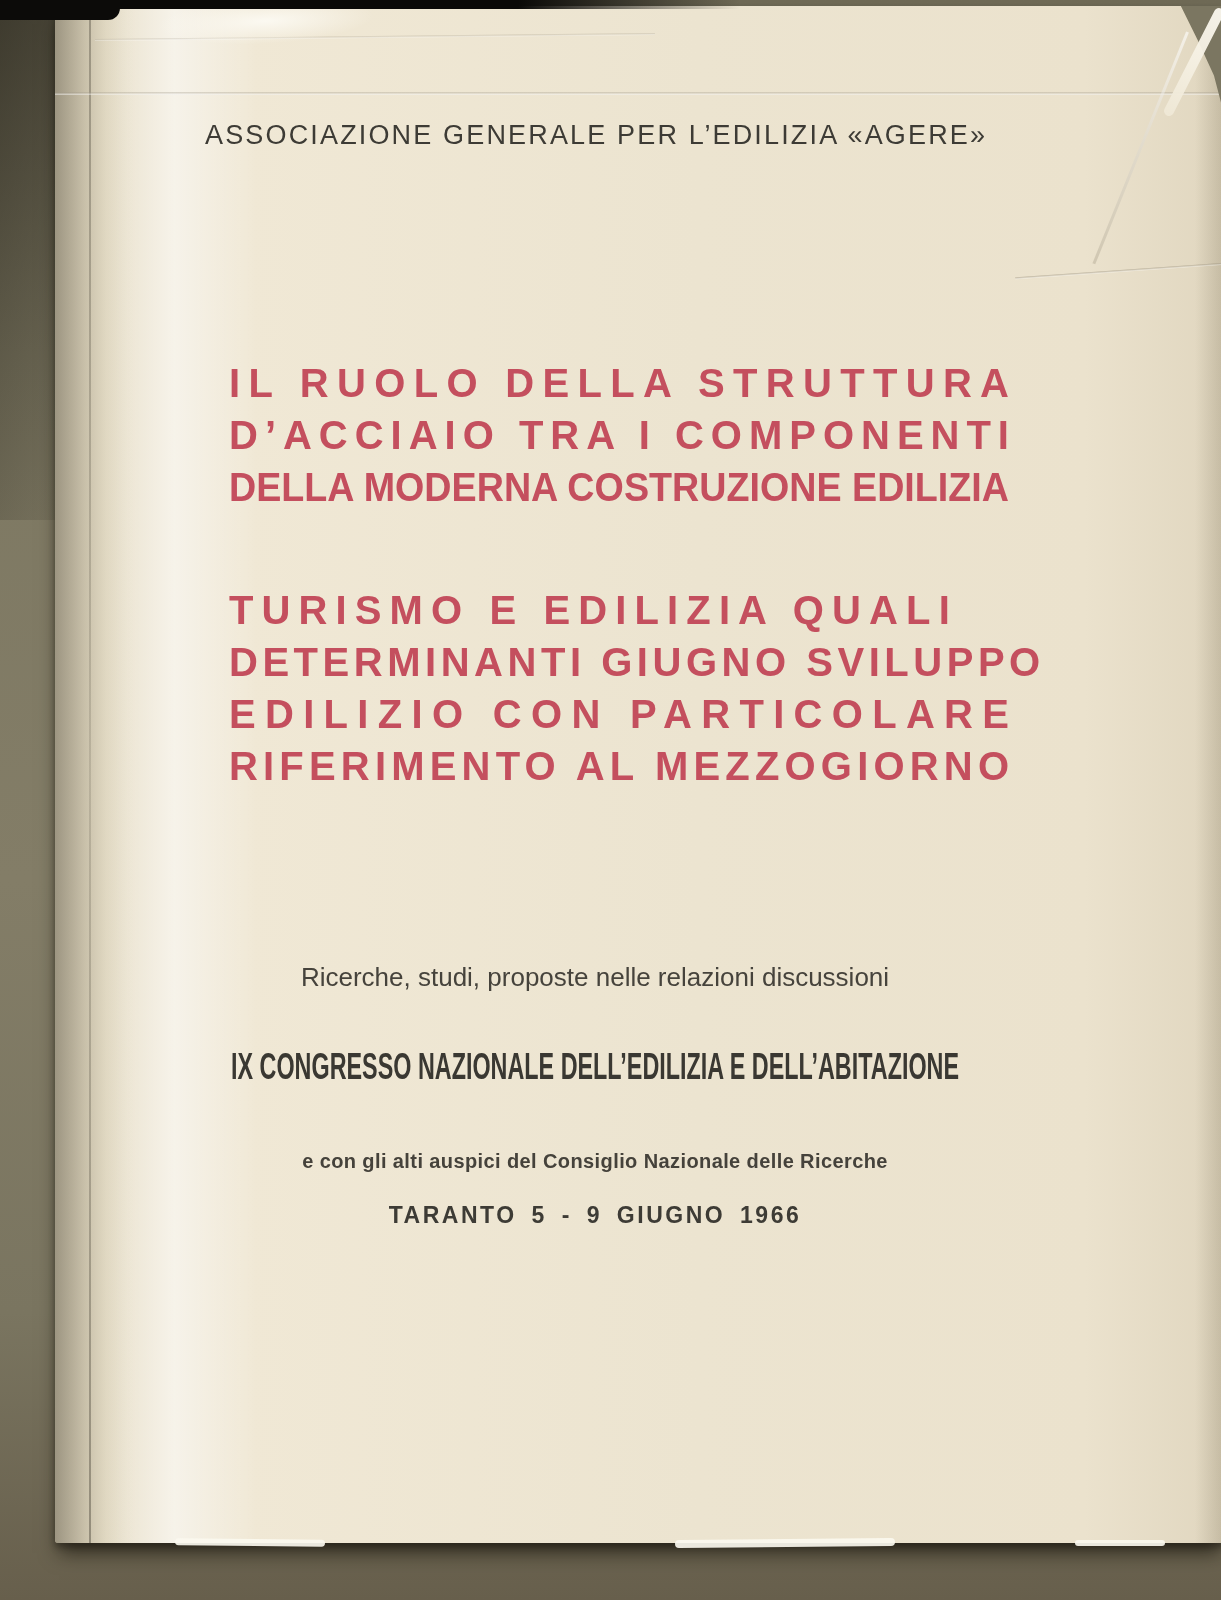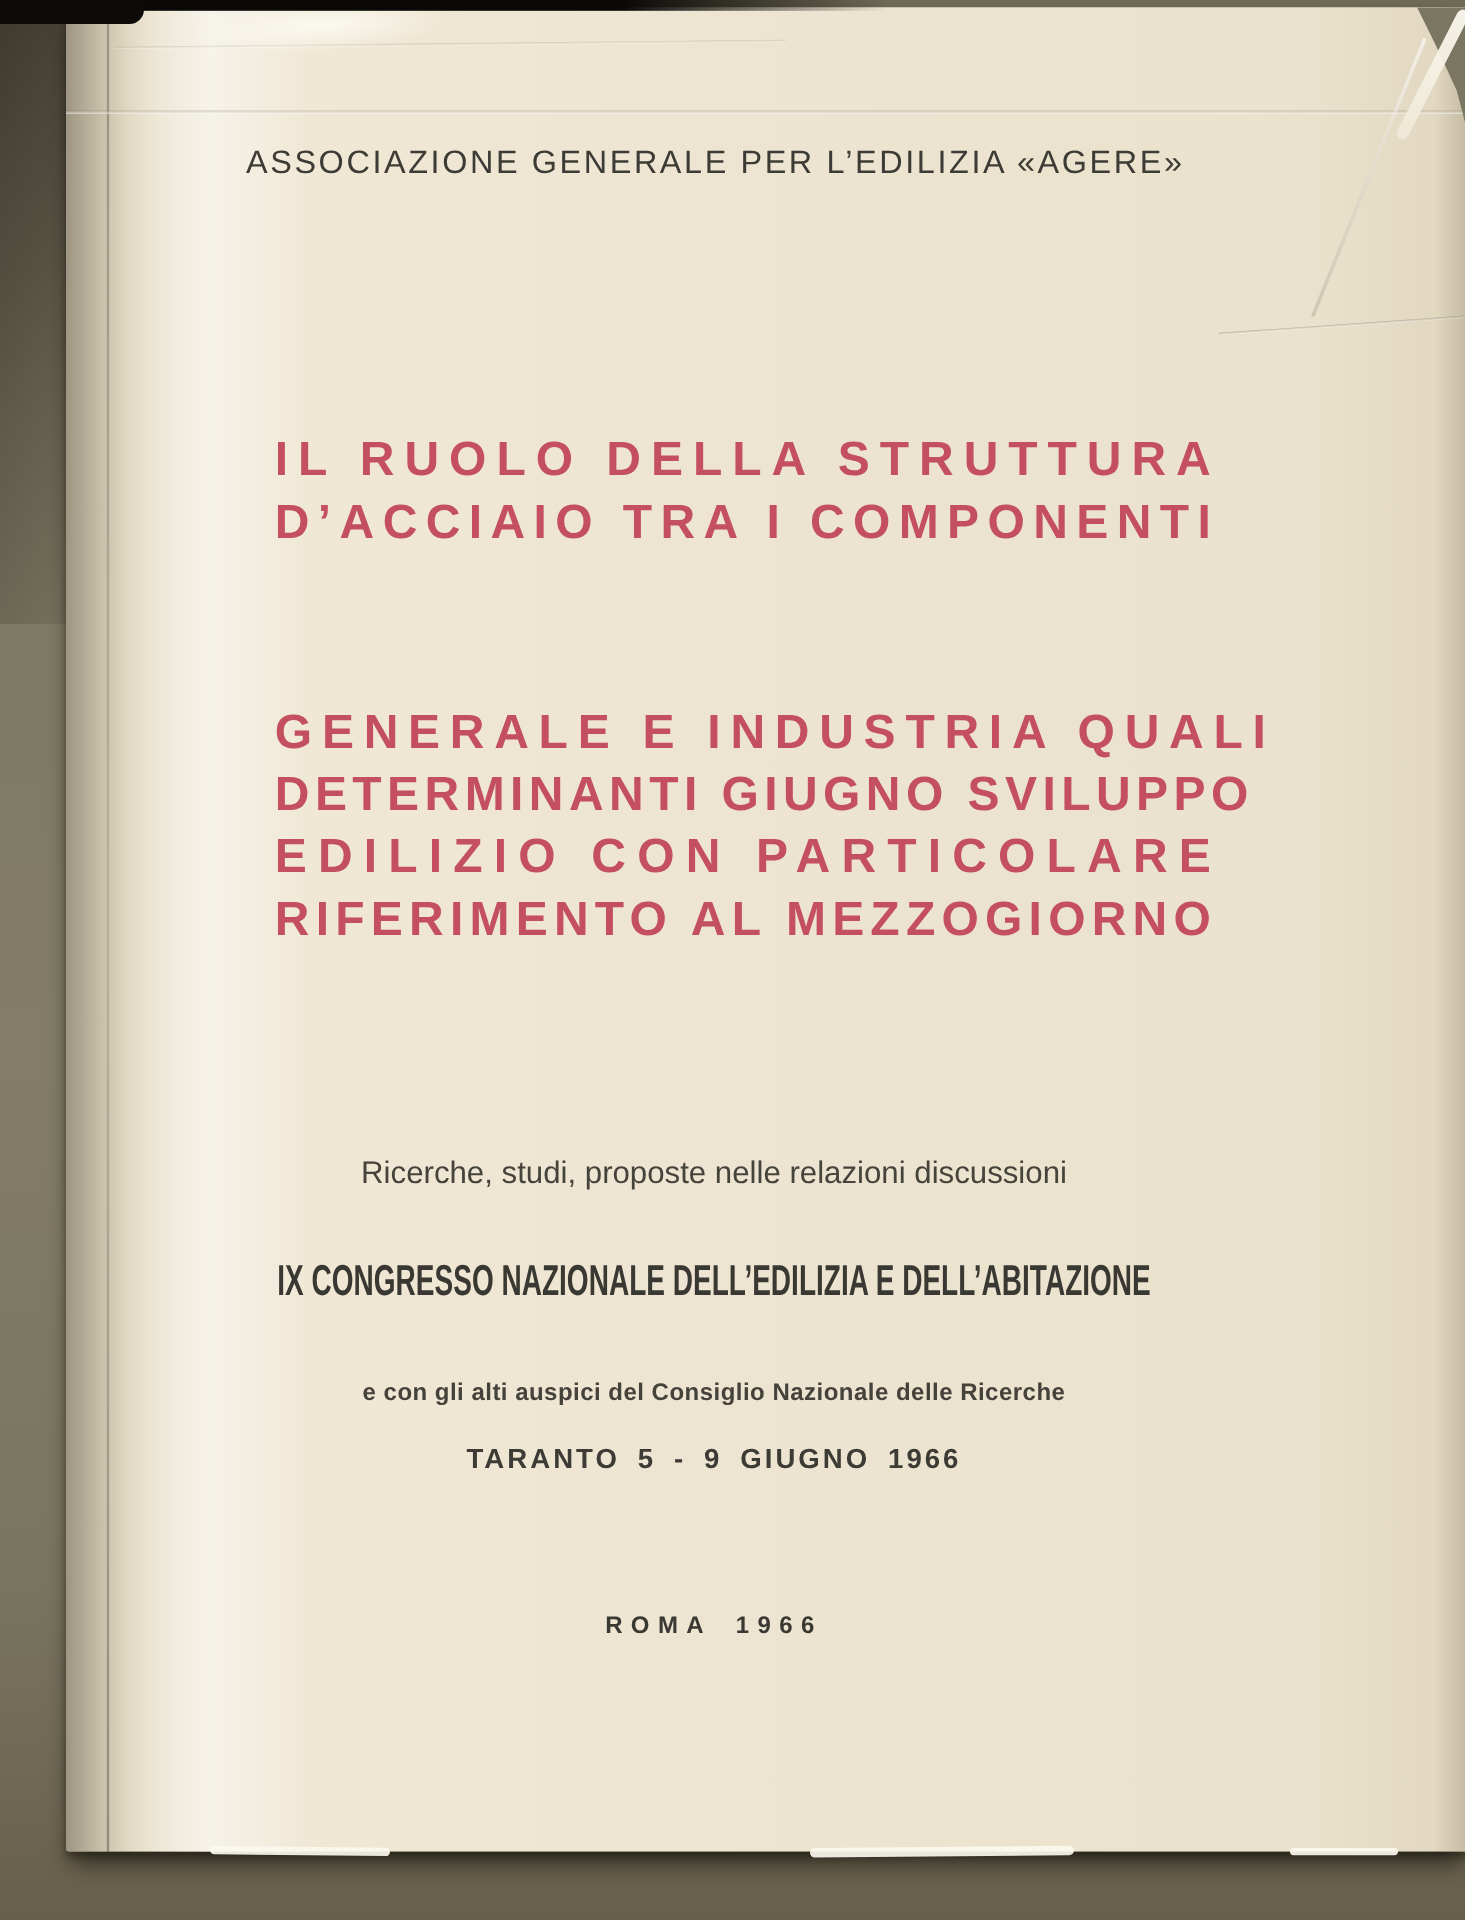--- a/index.html
+++ b/index.html
@@ -93,42 +93,43 @@
 
       <div class="line fit assoc">
         <span style="letter-spacing: 2.15734px;">ASSOCIAZIONE GENERALE PER L’EDILIZIA «AGERE»</span>
       </div>
 
       <div class="red-block red1">
         <div class="line fit red-line">
           <span style="letter-spacing: 8.31046px;">IL RUOLO DELLA STRUTTURA</span></div>
         <div class="line fit red-line">
           <span style="letter-spacing: 6.9925px;">D’ACCIAIO TRA I COMPONENTI</span></div>
+        <div class="line fit red-line">
+          <span style="transform-origin: left center; transform: scaleX(0.941887);">DELLA MODERNA COSTRUZIONE EDILIZIA</span></div>
       </div>
 
       <div class="red-block red2">
         <div class="line fit red-line">
-          <span style="letter-spacing: 8.11719px;">GENERALE E INDUSTRIA QUALI</span></div>
+          <span style="letter-spacing: 8.11719px;">TURISMO E EDILIZIA QUALI</span></div>
         <div class="line fit red-line">
           <span style="letter-spacing: 4.52885px;">DETERMINANTI GIUGNO SVILUPPO</span></div>
         <div class="line fit red-line">
           <span style="letter-spacing: 9.30774px;">EDILIZIO CON PARTICOLARE</span></div>
         <div class="line fit red-line">
           <span style="letter-spacing: 5.185px;">RIFERIMENTO AL MEZZOGIORNO</span></div>
       </div>
 
       <div class="line center ricerche">Ricerche, studi, proposte nelle relazioni discussioni</div>
 
       <div class="line fit congress">
         <span style="transform-origin: left center; transform: scaleX(0.648814);">IX CONGRESSO NAZIONALE DELL’EDILIZIA E DELL’ABITAZIONE</span>
       </div>
 
       <div class="line center patronage2">e con gli alti auspici del Consiglio Nazionale delle Ricerche</div>
 
       <div class="line center taranto">TARANTO 5 - 9 GIUGNO 1966</div>
 
-      <div class="line center roma">ROMA 1966</div>
     </div>
   </div>
 
   <div class="top-black-bar"></div>
   <div class="top-black-blob"></div>
 </div>
 
 </body></html>

